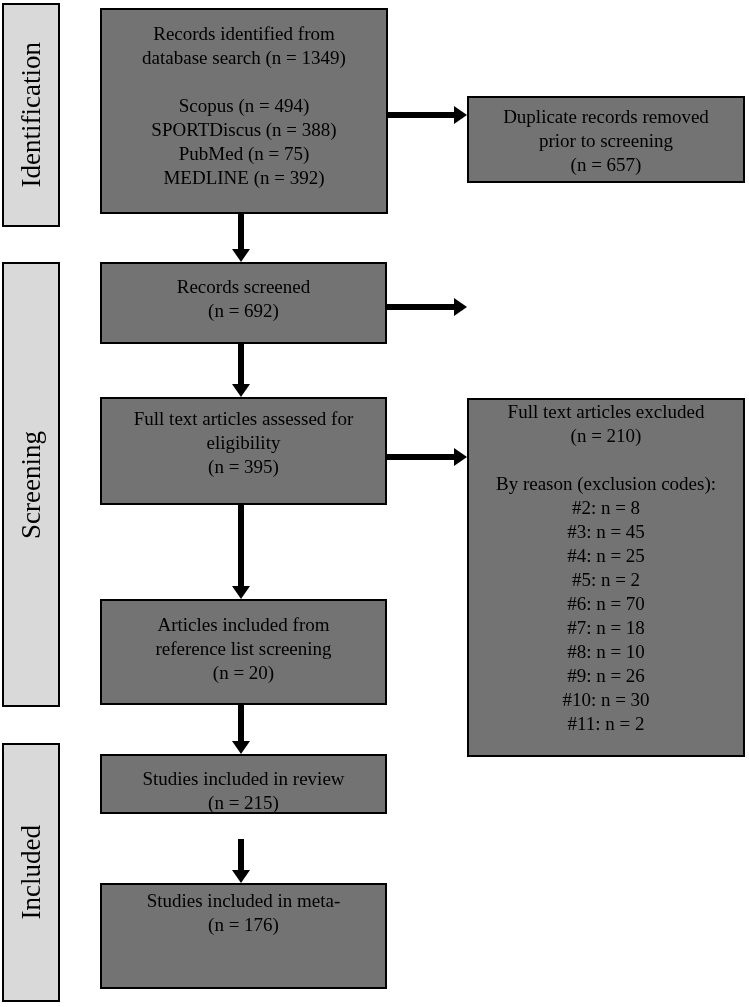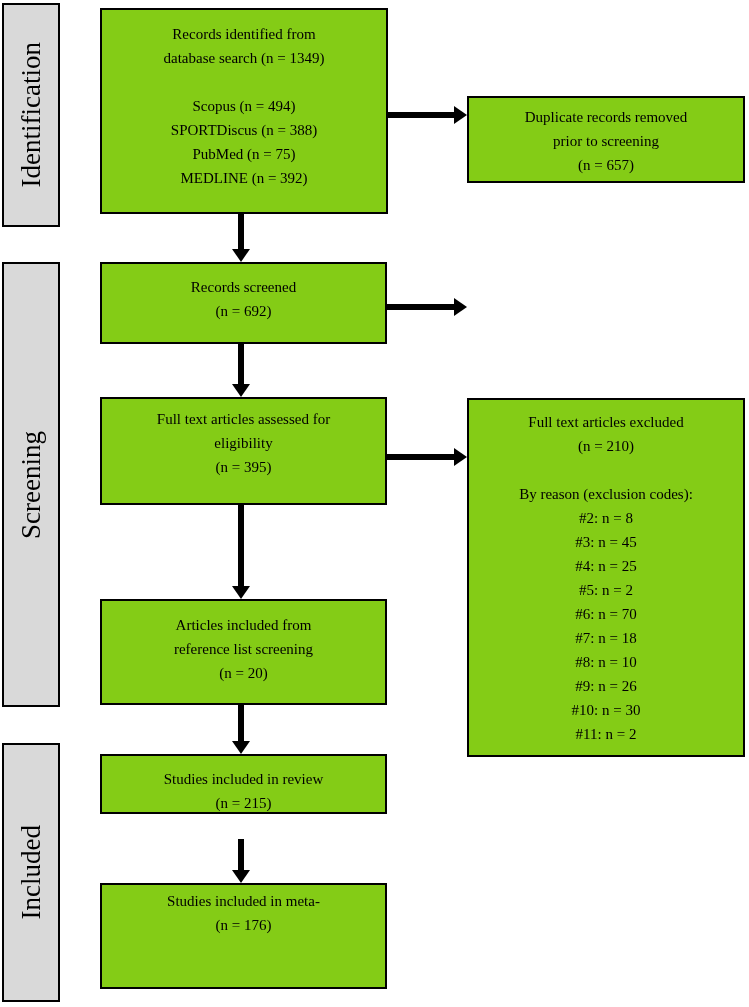--- a/index.html
+++ b/index.html
@@ -7,25 +7,25 @@
     position: relative;
     width: 749px;
     height: 1007px;
     background: #ffffff;
     font-family: "Liberation Serif", serif;
     color: #000000;
     overflow: hidden;
   }
   .flowbox {
     position: absolute;
-    background: #84cc16;
+    background: #737373;
     border: 2.5px solid #000000;
     box-sizing: border-box;
     text-align: center;
-    font-size: 15px;
+    font-size: 19px;
     line-height: 24px;
   }
   .sidebox {
     position: absolute;
     background: #d9d9d9;
     border: 2px solid #000000;
     box-sizing: border-box;
     display: flex;
     align-items: center;
     justify-content: center;
@@ -117,21 +117,21 @@
     <div class="line">(n = 176)</div>
   </div>
 
   <div class="flowbox" style="left:467px; top:70px; width:278px; height:87px; padding-top:7px;margin-top:26px;">
     <div class="line">Duplicate records removed</div>
     <div class="line">prior to screening</div>
     <div class="line">(n = 657)</div>
   </div>
 
 
-  <div class="flowbox" style="left:467px; top:398px; width:278px; height:359px; padding-top:10px;">
+  <div class="flowbox" style="left:467px; top:398px; width:278px; height:359px; ">
     <div class="line">Full text articles excluded</div>
     <div class="line">(n = 210)</div>
     <div class="spacer"></div>
     <div class="line">By reason (exclusion codes):</div>
     <div class="line">#2: n = 8</div>
     <div class="line">#3: n = 45</div>
     <div class="line">#4: n = 25</div>
     <div class="line">#5: n = 2</div>
     <div class="line">#6: n = 70</div>
     <div class="line">#7: n = 18</div>

